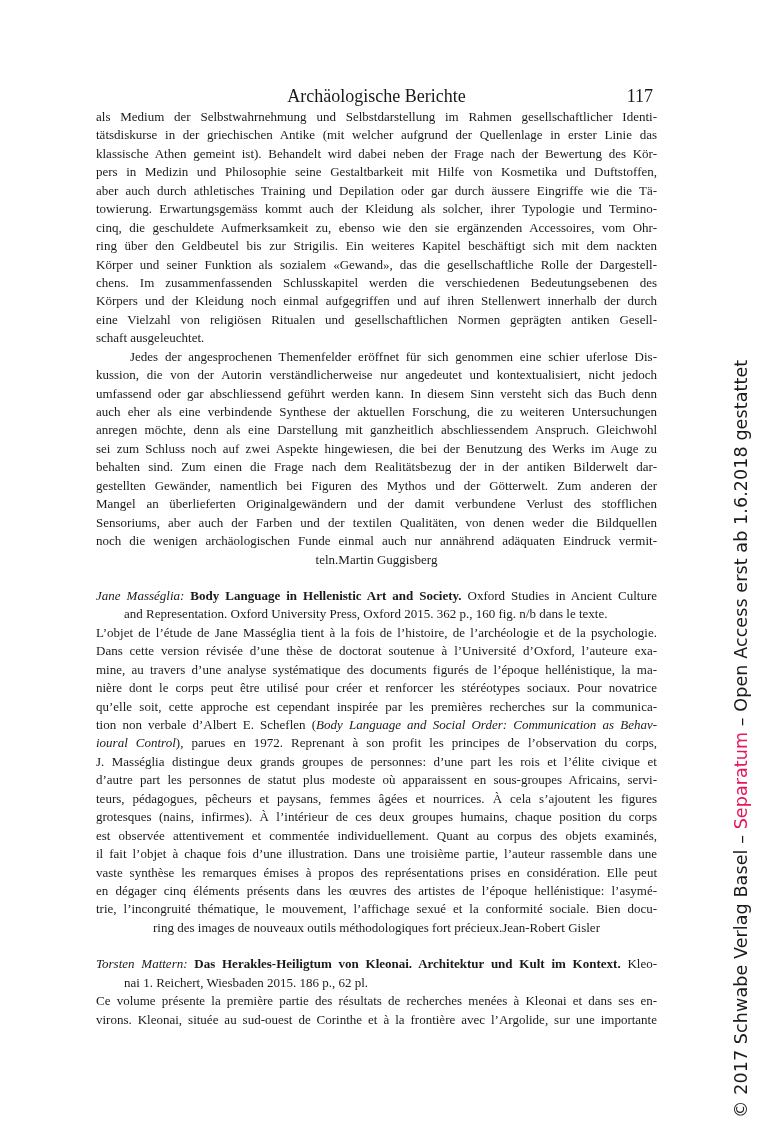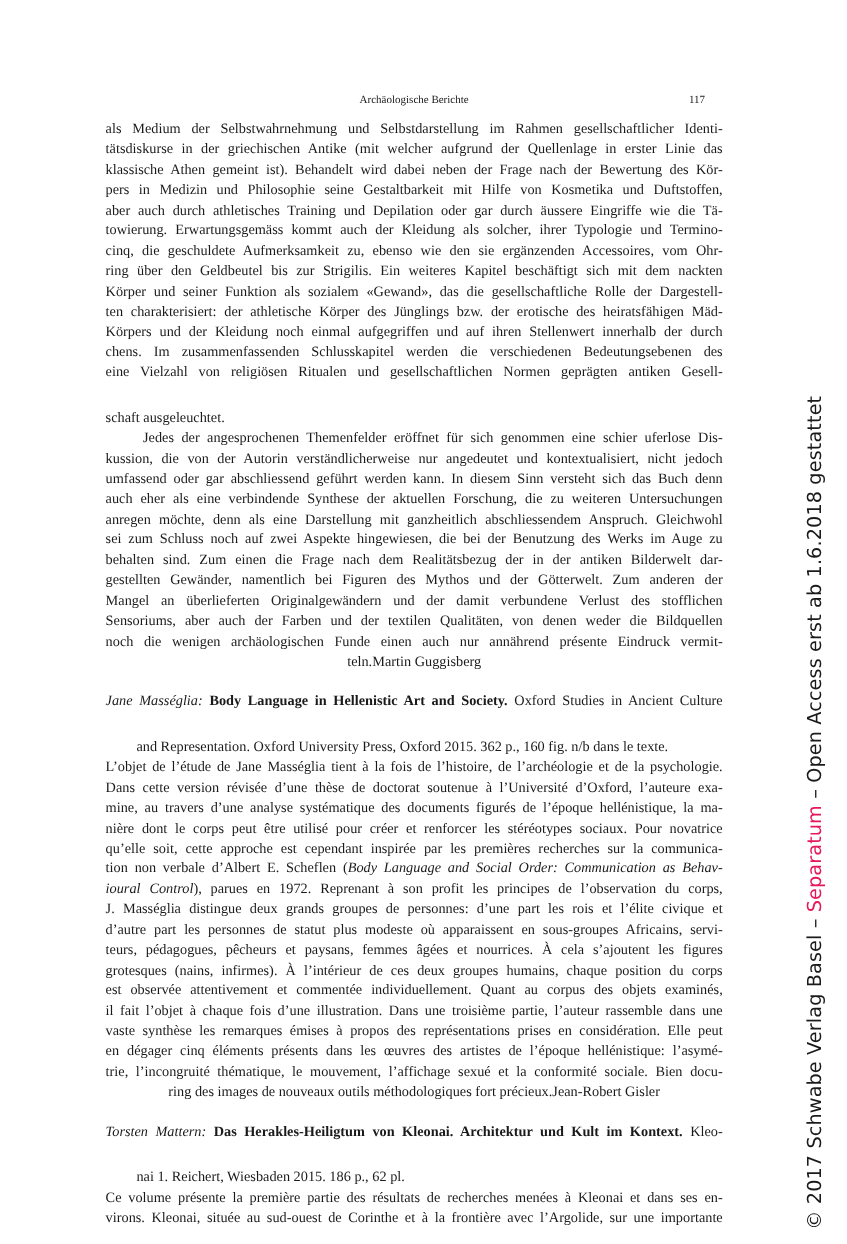--- a/index.html
+++ b/index.html
@@ -1,28 +1,28 @@
 <!DOCTYPE html>
 <html><head>
 <meta charset="utf-8">
 <style>
   html, body { margin: 0; padding: 0; }
   body {
     width: 770px; height: 1131px; background: #ffffff; position: relative; overflow: hidden;
     font-family: "Liberation Serif", "DejaVu Serif", serif; color: #1a1a1a;
   }
   .page { position: absolute; left: 96px; top: 86px; width: 561px; }
-  .running-head { position: relative; height: 22px; font-size: 10px; font-family: Liberation Serif, serif; }
+  .running-head { position: relative; height: 22px; font-size: 18px; font-family: Liberation Serif, serif; }
   .running-head .title { position: absolute; left: 0; right: 0; text-align: center; top: 0; }
-  .running-head .pageno { position: absolute; right: 16px; top: 0; }
+  .running-head .pageno { position: absolute; right: 4px; top: 0; }
   .line {
     font-size: 13px; line-height: 18.45px; height: 18.45px; white-space: nowrap;
     text-align: justify; text-align-last: justify; overflow: visible;
   }
-  .line.last { text-align-last: left; margin-top: 23px; }
+  .line.last { text-align-last: left; }
   .line.indent { padding-left: 34px; }
   .line.hang { padding-left: 28px; }
   .line.sig { display: flex; justify-content: center; text-align-last: auto; }
   .gap { height: 18px; }
   i { font-style: italic; }
   b { font-weight: bold; }
   .sidebar {
     position: absolute; left: 731px; top: 1118px; transform-origin: 0 0; transform: rotate(-90deg);
     font-family: "DejaVu Sans", "Liberation Sans", sans-serif; font-size: 17.5px; white-space: nowrap;
     color: #1a1a1a; letter-spacing: 0.1px;
@@ -41,38 +41,37 @@
   <div>
     <div class="line">als Medium der Selbstwahrnehmung und Selbstdarstellung im Rahmen gesellschaftlicher Identi-</div>
     <div class="line">tätsdiskurse in der griechischen Antike (mit welcher aufgrund der Quellenlage in erster Linie das</div>
     <div class="line">klassische Athen gemeint ist). Behandelt wird dabei neben der Frage nach der Bewertung des Kör-</div>
     <div class="line">pers in Medizin und Philosophie seine Gestaltbarkeit mit Hilfe von Kosmetika und Duftstoffen,</div>
     <div class="line">aber auch durch athletisches Training und Depilation oder gar durch äussere Eingriffe wie die Tä-</div>
     <div class="line">towierung. Erwartungsgemäss kommt auch der Kleidung als solcher, ihrer Typologie und Termino-</div>
     <div class="line">cinq, die geschuldete Aufmerksamkeit zu, ebenso wie den sie ergänzenden Accessoires, vom Ohr-</div>
     <div class="line">ring über den Geldbeutel bis zur Strigilis. Ein weiteres Kapitel beschäftigt sich mit dem nackten</div>
     <div class="line">Körper und seiner Funktion als sozialem «Gewand», das die gesellschaftliche Rolle der Dargestell-</div>
-    <div class="line">ten charakterisiert: der athletische Körper des Jünglings bzw. der erotische des heiratsfähigen Mäd-</div>
+    <div class="line">chens. Im zusammenfassenden Schlusskapitel werden die verschiedenen Bedeutungsebenen des</div>
     <div class="line">Körpers und der Kleidung noch einmal aufgegriffen und auf ihren Stellenwert innerhalb der durch</div>
-    <div class="line">chens. Im zusammenfassenden Schlusskapitel werden die verschiedenen Bedeutungsebenen des</div>
     <div class="line">eine Vielzahl von religiösen Ritualen und gesellschaftlichen Normen geprägten antiken Gesell-</div>
     <div class="line last">schaft ausgeleuchtet.</div>
   </div>
   <div>
     <div class="line indent">Jedes der angesprochenen Themenfelder eröffnet für sich genommen eine schier uferlose Dis-</div>
     <div class="line">kussion, die von der Autorin verständlicherweise nur angedeutet und kontextualisiert, nicht jedoch</div>
     <div class="line">umfassend oder gar abschliessend geführt werden kann. In diesem Sinn versteht sich das Buch denn</div>
     <div class="line">auch eher als eine verbindende Synthese der aktuellen Forschung, die zu weiteren Untersuchungen</div>
     <div class="line">anregen möchte, denn als eine Darstellung mit ganzheitlich abschliessendem Anspruch. Gleichwohl</div>
     <div class="line">sei zum Schluss noch auf zwei Aspekte hingewiesen, die bei der Benutzung des Werks im Auge zu</div>
     <div class="line">behalten sind. Zum einen die Frage nach dem Realitätsbezug der in der antiken Bilderwelt dar-</div>
     <div class="line">gestellten Gewänder, namentlich bei Figuren des Mythos und der Götterwelt. Zum anderen der</div>
     <div class="line">Mangel an überlieferten Originalgewändern und der damit verbundene Verlust des stofflichen</div>
     <div class="line">Sensoriums, aber auch der Farben und der textilen Qualitäten, von denen weder die Bildquellen</div>
-    <div class="line">noch die wenigen archäologischen Funde einen auch nur annährend présente Eindruck vermit-</div>
+    <div class="line">noch die wenigen archäologischen Funde einmal auch nur annährend adäquaten Eindruck vermit-</div>
     <div class="line sig">
       <span>teln.</span>
       <span>Martin Guggisberg</span>
     </div>
   </div>
 
   <div class="gap"></div>
 
   <div>
     <div class="line">

